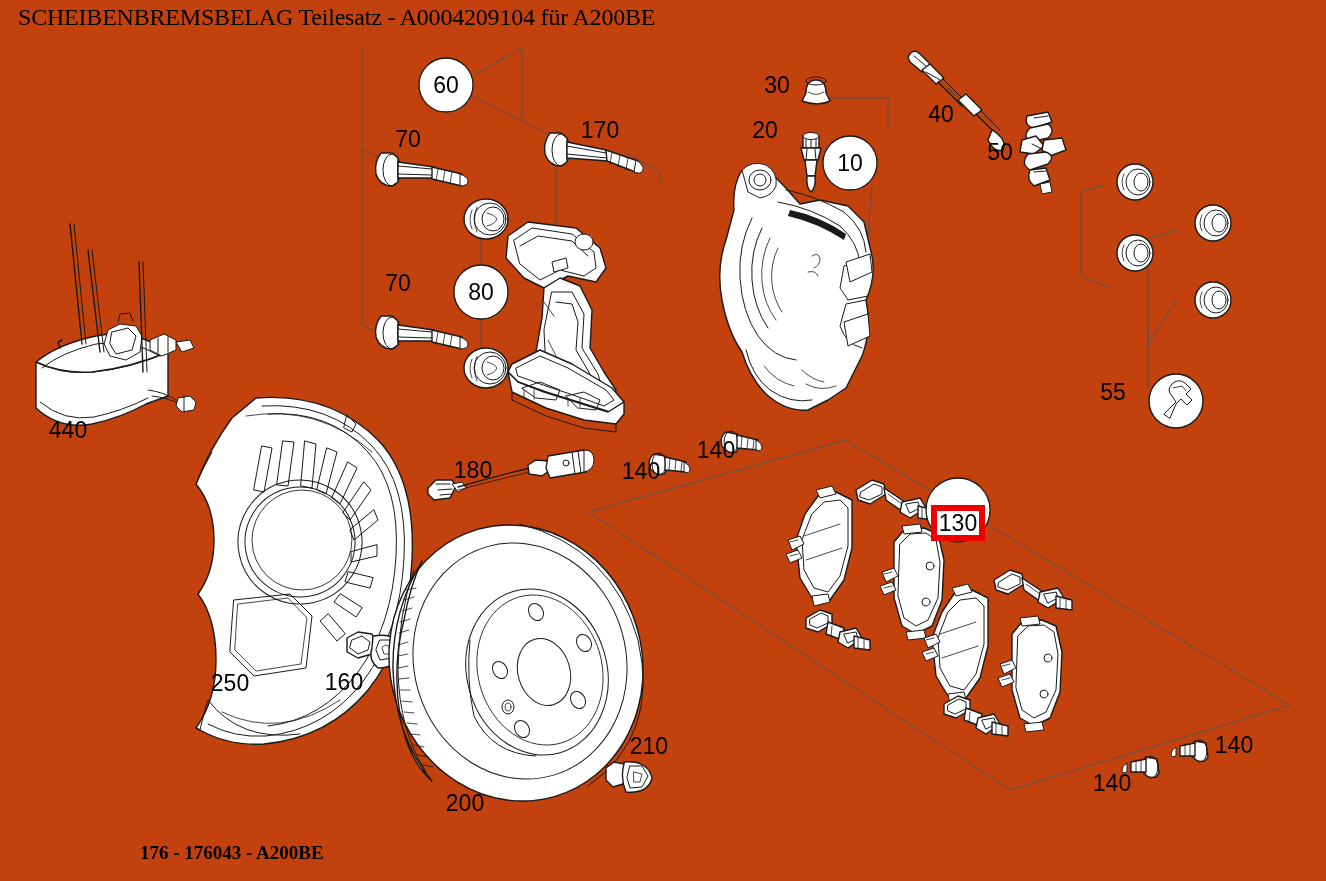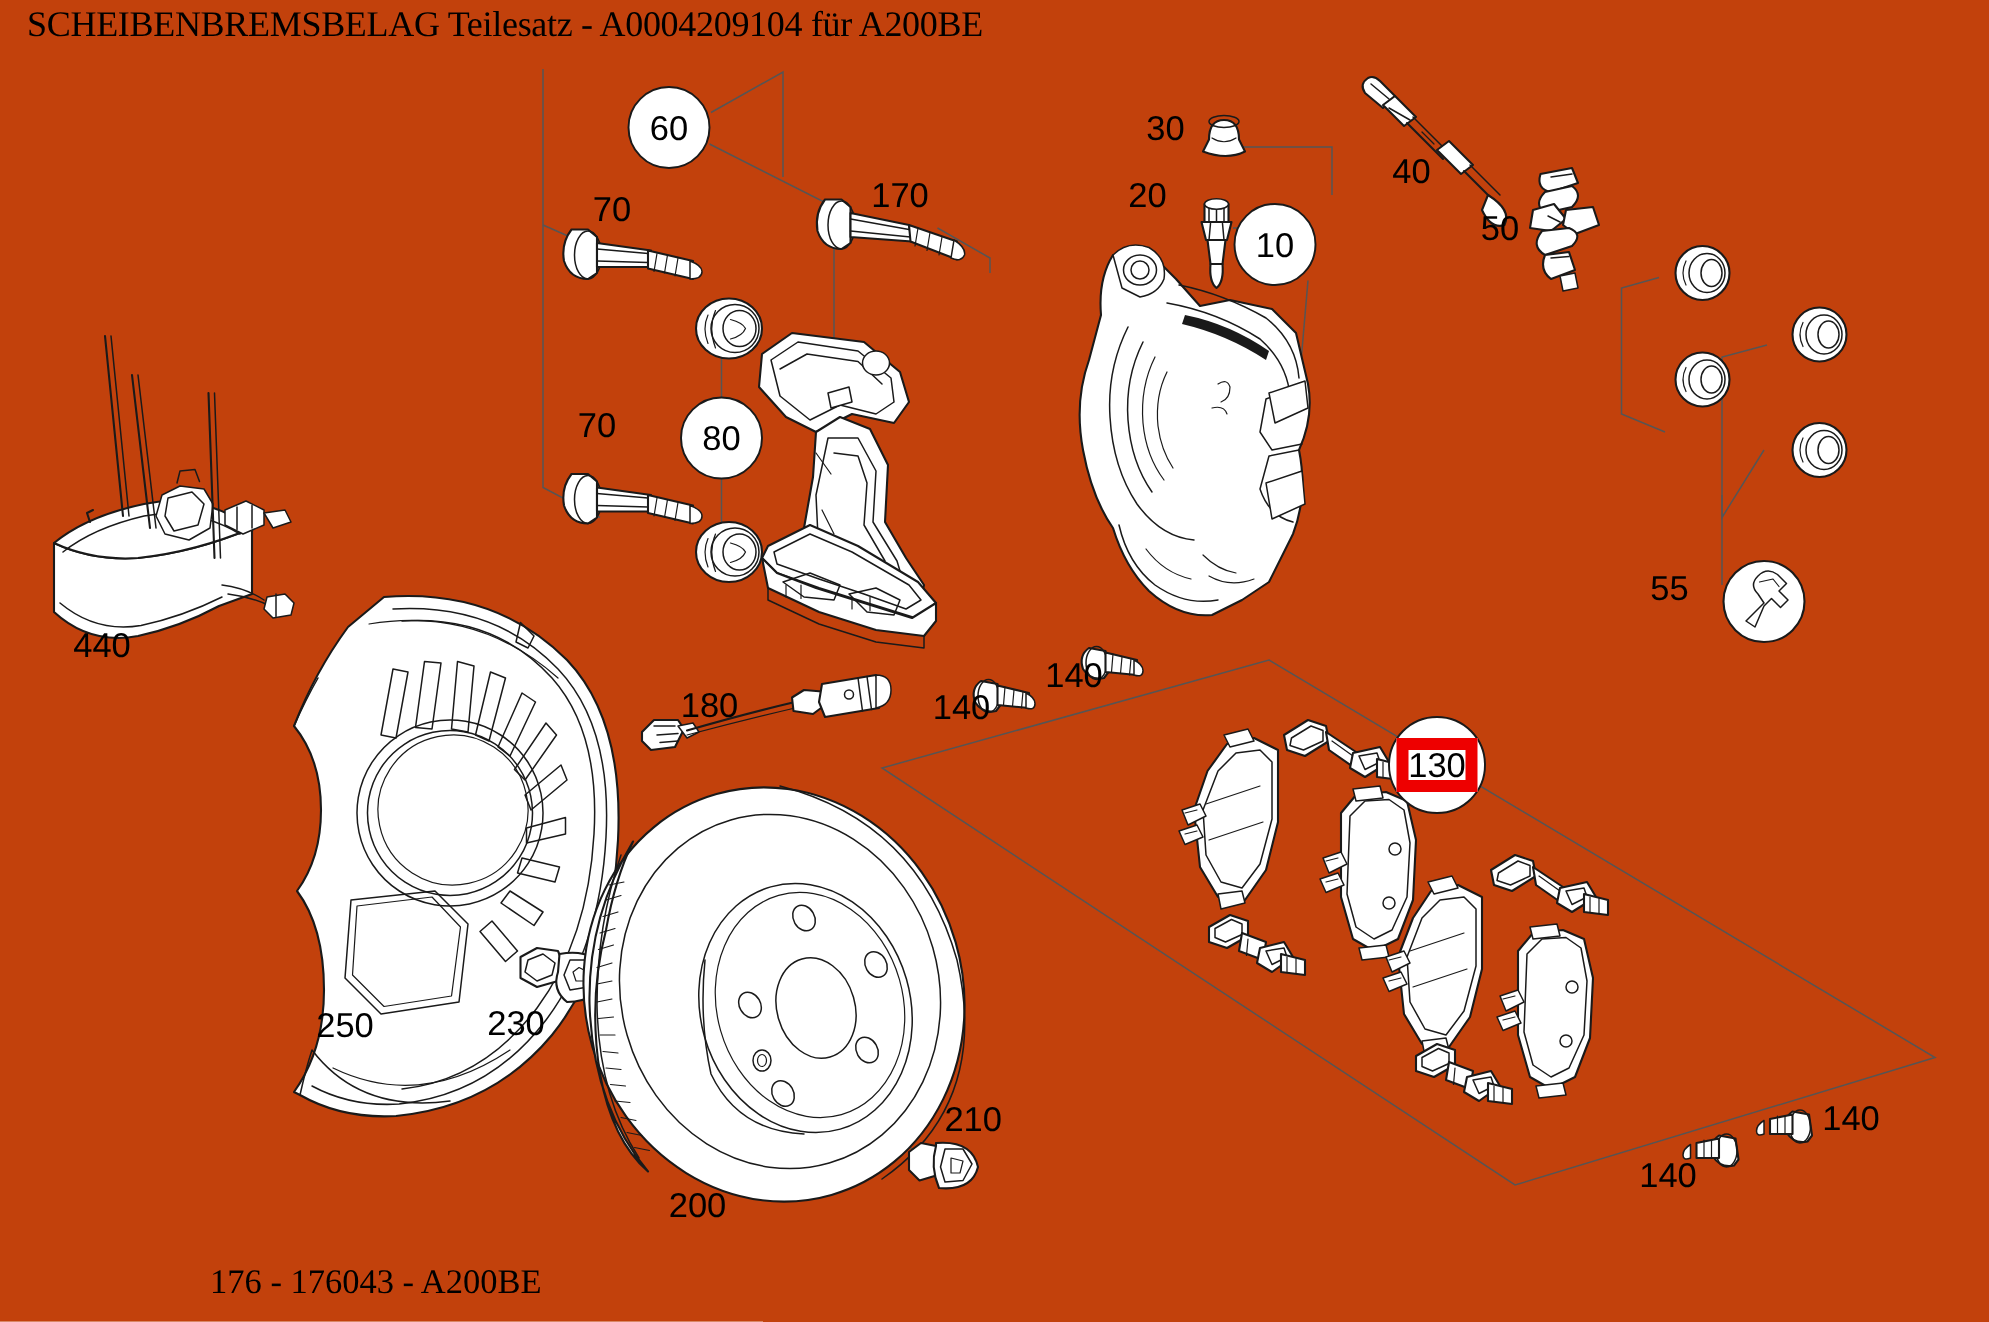--- a/index.html
+++ b/index.html
@@ -30,23 +30,24 @@
     font-weight: 400;
     color: #000000;
     letter-spacing: -0.2px;
     white-space: nowrap;
   }
   #diagram-footer {
     position: absolute;
     left: 140px;
     top: 842px;
     font-family: "Liberation Serif", serif;
-    font-size: 23px;
+    font-size: 19px;
     color: #000000;
     white-space: nowrap;
+    font-weight: bold;
   }
   #artwork {
     position: absolute;
     left: 0;
     top: 0;
     width: 1326px;
     height: 881px;
   }
   .callout-label {
     position: absolute;
@@ -62,28 +63,29 @@
     font-size: 23px;
     color: #000000;
     white-space: nowrap;
     line-height: 1;
     text-align: center;
   }
   #highlight-130 {
     position: absolute;
     box-sizing: border-box;
     background: #ffffff;
-    border: 8px solid #15803d;
+    border: 6px solid #15803d;
     display: flex;
     align-items: center;
     justify-content: center;
     font-family: "Liberation Sans", sans-serif;
     font-size: 23px;
     color: #000000;
     line-height: 1;
+    margin-top: 13px;
   }
 </style>
 </head>
 <body>
 
 <div id="page">
 
   <div id="diagram-title">SCHEIBENBREMSBELAG Teilesatz - A0004209104 für A200BE</div>
 
   <svg id="artwork" viewBox="0 0 1326 881" xmlns="http://www.w3.org/2000/svg">
@@ -580,18 +582,18 @@
       <div id="highlight-130" style="left: 931px; top: 492px; width: 54px; height: 36px; border-color: rgb(238, 0, 0);">130</div>
       <div class="callout-label" style="left: 619px; top: 460px; width: 44px; text-align: center;">140</div>
       <div class="callout-label" style="left: 694px; top: 439px; width: 44px; text-align: center;">140</div>
       <div class="callout-label" style="left: 1090px; top: 772px; width: 44px; text-align: center;">140</div>
       <div class="callout-label" style="left: 1212px; top: 734px; width: 44px; text-align: center;">140</div>
       <div class="callout-label" style="left: 578px; top: 119px; width: 44px; text-align: center;">170</div>
       <div class="callout-label" style="left: 451px; top: 459px; width: 44px; text-align: center;">180</div>
       <div class="callout-label" style="left: 443px; top: 792px; width: 44px; text-align: center;">200</div>
       <div class="callout-label" style="left: 624px; top: 735px; width: 44px; text-align: right;">210</div>
       <div class="callout-label" style="left: 208px; top: 672px; width: 44px; text-align: center;">250</div>
-      <div class="callout-label" style="left: 322px; top: 671px; width: 44px; text-align: center;">230</div>
+      <div class="callout-label" style="left: 322px; top: 671px; width: 44px; text-align: center;">160</div>
       <div class="callout-label" style="left: 46px; top: 419px; width: 44px; text-align: center;">440</div>
     </div>
 
   <div id="diagram-footer">176 - 176043 - A200BE</div>
 </div>
 
 </body></html>

